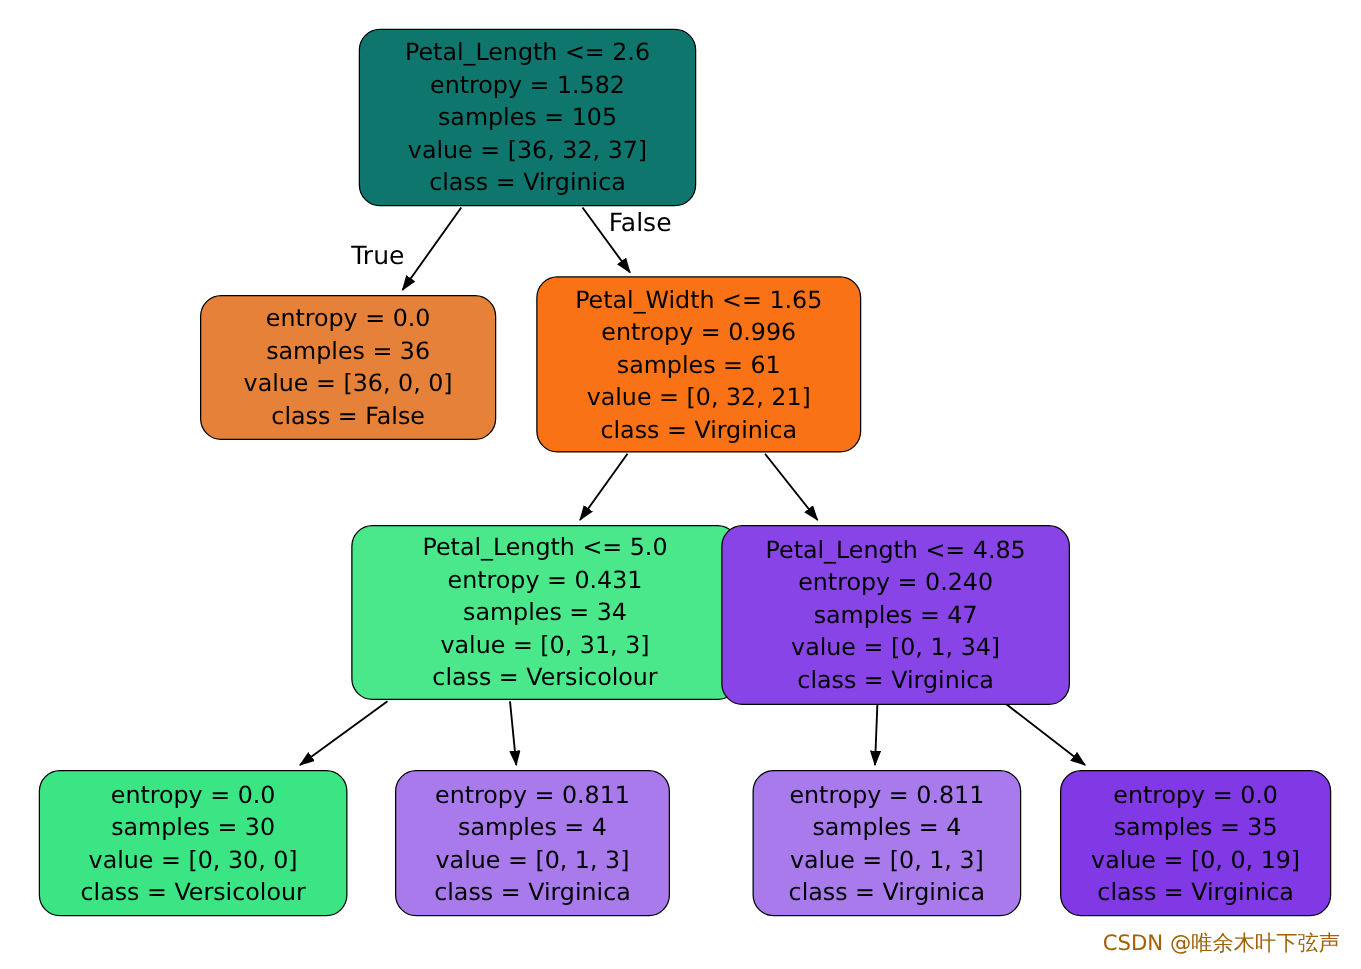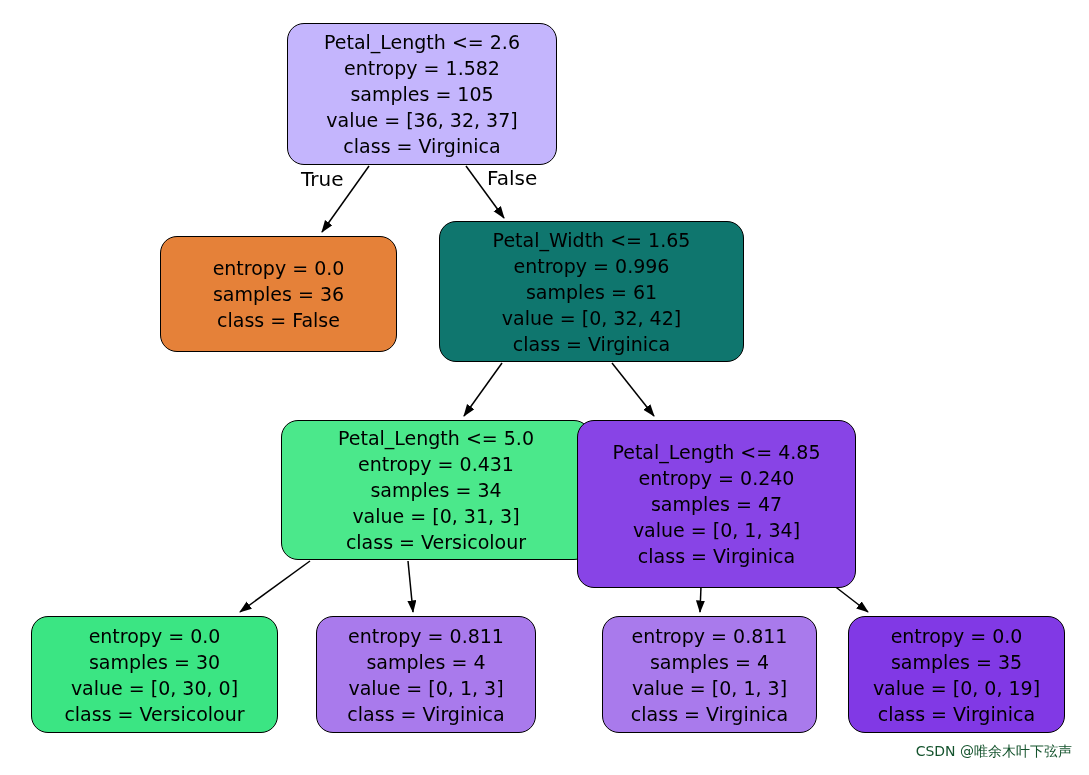--- a/index.html
+++ b/index.html
@@ -39,22 +39,22 @@
   .edge-label {
     position: absolute;
     color: #000000;
     font-size: 20px;
     line-height: 22px;
   }
   .watermark {
     position: absolute;
     right: 17px;
     top: 743px;
-    color: #14532d;
-    font-size: 14px;
+    color: #a16207;
+    font-size: 17px;
     text-shadow: 1px 1px 0 rgba(255,255,255,0.85);
   }
 </style>
 </head>
 <body>
 
 <div id="canvas">
 
   <svg id="edges" width="1089" height="775" viewBox="0 0 1089 775">
     <defs>
@@ -65,54 +65,55 @@
     <line x1="369" y1="166" x2="322" y2="232" stroke="#000000" stroke-width="1.5" marker-end="url(#arrow)"></line>
     <line x1="466" y1="166" x2="504" y2="218" stroke="#000000" stroke-width="1.5" marker-end="url(#arrow)"></line>
     <line x1="502" y1="363" x2="464" y2="416" stroke="#000000" stroke-width="1.5" marker-end="url(#arrow)"></line>
     <line x1="612" y1="363" x2="654" y2="416" stroke="#000000" stroke-width="1.5" marker-end="url(#arrow)"></line>
     <line x1="310" y1="561" x2="240" y2="612" stroke="#000000" stroke-width="1.5" marker-end="url(#arrow)"></line>
     <line x1="408" y1="561" x2="413" y2="612" stroke="#000000" stroke-width="1.5" marker-end="url(#arrow)"></line>
     <line x1="702" y1="561" x2="700" y2="612" stroke="#000000" stroke-width="1.5" marker-end="url(#arrow)"></line>
     <line x1="802" y1="561" x2="868" y2="612" stroke="#000000" stroke-width="1.5" marker-end="url(#arrow)"></line>
   </svg>
 
-  <span class="edge-label" style="left:281px; top:168px;margin-left:20px;">True</span>
+  <span class="edge-label" style="left:281px; top:193px;">True</span>
   <span class="edge-label" style="left:487px; top:167px;">False</span>
 
-  <div class="node" style="left: 287px; top: 23px; width: 270px; height: 142px; background: #c4b5fd;">
+  <div class="node" style="left: 287px; top: 23px; width: 270px; height: 142px; background: #0f766e;">
     <div>Petal_Length &lt;= 2.6</div>
     <div>entropy = 1.582</div>
     <div>samples = 105</div>
     <div>value = [36, 32, 37]</div>
     <div>class = Virginica</div>
   </div>
 
   <div class="node" style="left: 160px; top: 236px; width: 237px; height: 116px; background: rgb(229, 129, 57);">
     <div>entropy = 0.0</div>
     <div>samples = 36</div>
+    <div>value = [36, 0, 0]</div>
     <div>class = False</div>
   </div>
 
-  <div class="node" style="left: 439px; top: 221px; width: 305px; height: 141px; background: #0f766e;">
+  <div class="node" style="left: 429px; top: 221px; width: 260px; height: 141px; background: #f97316;">
     <div>Petal_Width &lt;= 1.65</div>
     <div>entropy = 0.996</div>
     <div>samples = 61</div>
-    <div>value = [0, 32, 42]</div>
+    <div>value = [0, 32, 21]</div>
     <div>class = Virginica</div>
   </div>
 
   <div class="node" style="left: 281px; top: 420px; width: 310px; height: 140px; background: rgb(75, 232, 139);">
     <div>Petal_Length &lt;= 5.0</div>
     <div>entropy = 0.431</div>
     <div>samples = 34</div>
     <div>value = [0, 31, 3]</div>
     <div>class = Versicolour</div>
   </div>
 
-  <div class="node" style="left: 577px; top: 420px; width: 279px; height: 168px; background: rgb(136, 68, 230);">
+  <div class="node" style="left: 577px; top: 420px; width: 279px; height: 144px; background: rgb(136, 68, 230);">
     <div>Petal_Length &lt;= 4.85</div>
     <div>entropy = 0.240</div>
     <div>samples = 47</div>
     <div>value = [0, 1, 34]</div>
     <div>class = Virginica</div>
   </div>
 
   <div class="node" style="left: 31px; top: 616px; width: 247px; height: 117px; background: rgb(59, 229, 131);">
     <div>entropy = 0.0</div>
     <div>samples = 30</div>

